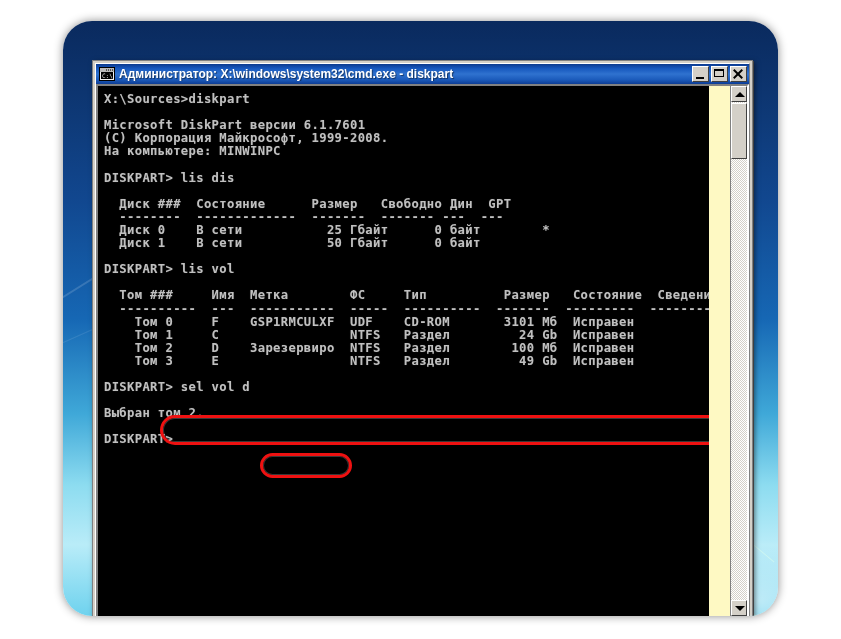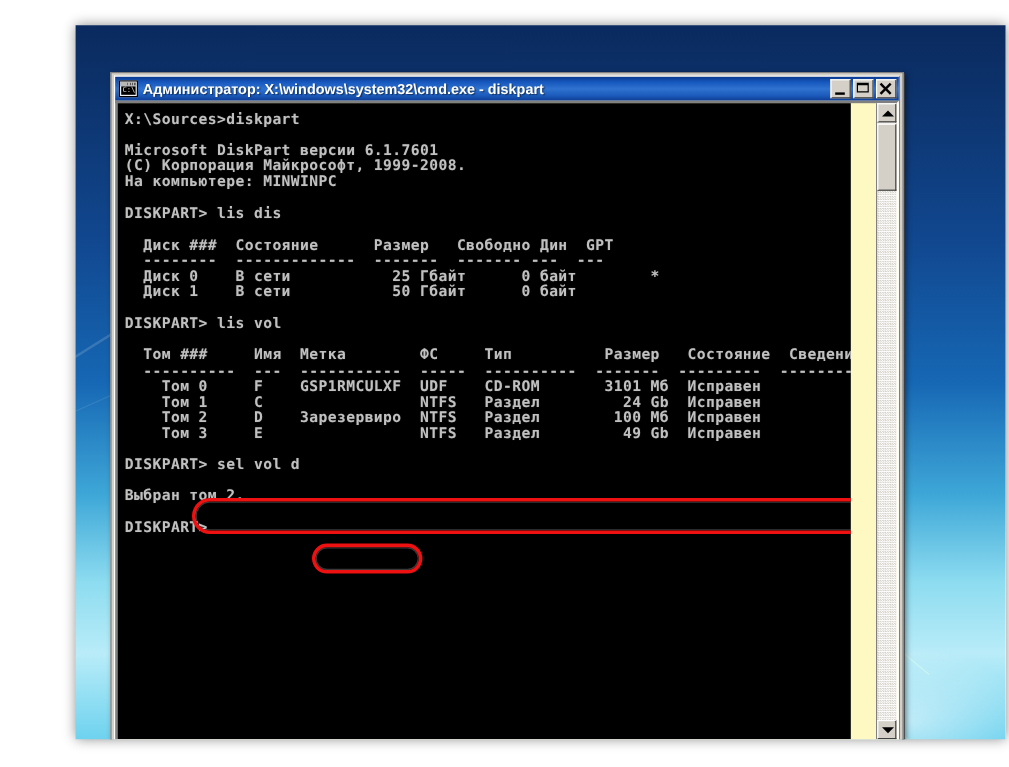--- a/index.html
+++ b/index.html
@@ -5,33 +5,34 @@
 <style>
   html,body{margin:0;padding:0;}
   body{
     width:841px;height:639px;overflow:hidden;
     font-family:"Liberation Sans",sans-serif;
     background:#ffffff;
     position:relative;
   }
   
   #desktop{
-    position:absolute;left:63px;top:21px;width:775px;height:595px;
+    position:absolute;left:63px;top:21px;width:715px;height:595px;
     background:
       linear-gradient(180deg,
         #0a2a5e 0%,
         #0d3570 12%,
         #11478f 30%,
         #1667b4 50%,
         #3fa8d8 66%,
         #8ddcf0 78%,
         #b9ecf8 88%,
         #6ed2ee 100%);
     overflow:hidden;
     box-shadow:0 0 10px rgba(0,0,0,.45);
+    border-radius:29px;
   }
   .swoosh{position:absolute;background:rgba(255,255,255,.28);transform-origin:0 0;}
   .glow{position:absolute;border-radius:50%;}
 
   
   #cmdwin{
     position:absolute;left:92px;top:60px;width:661px;height:562px;
     background:#d4d0c8;
     border:1px solid #808080;
     box-shadow:1px 1px 0 #404040, 2px 2px 5px rgba(0,0,0,.5);

